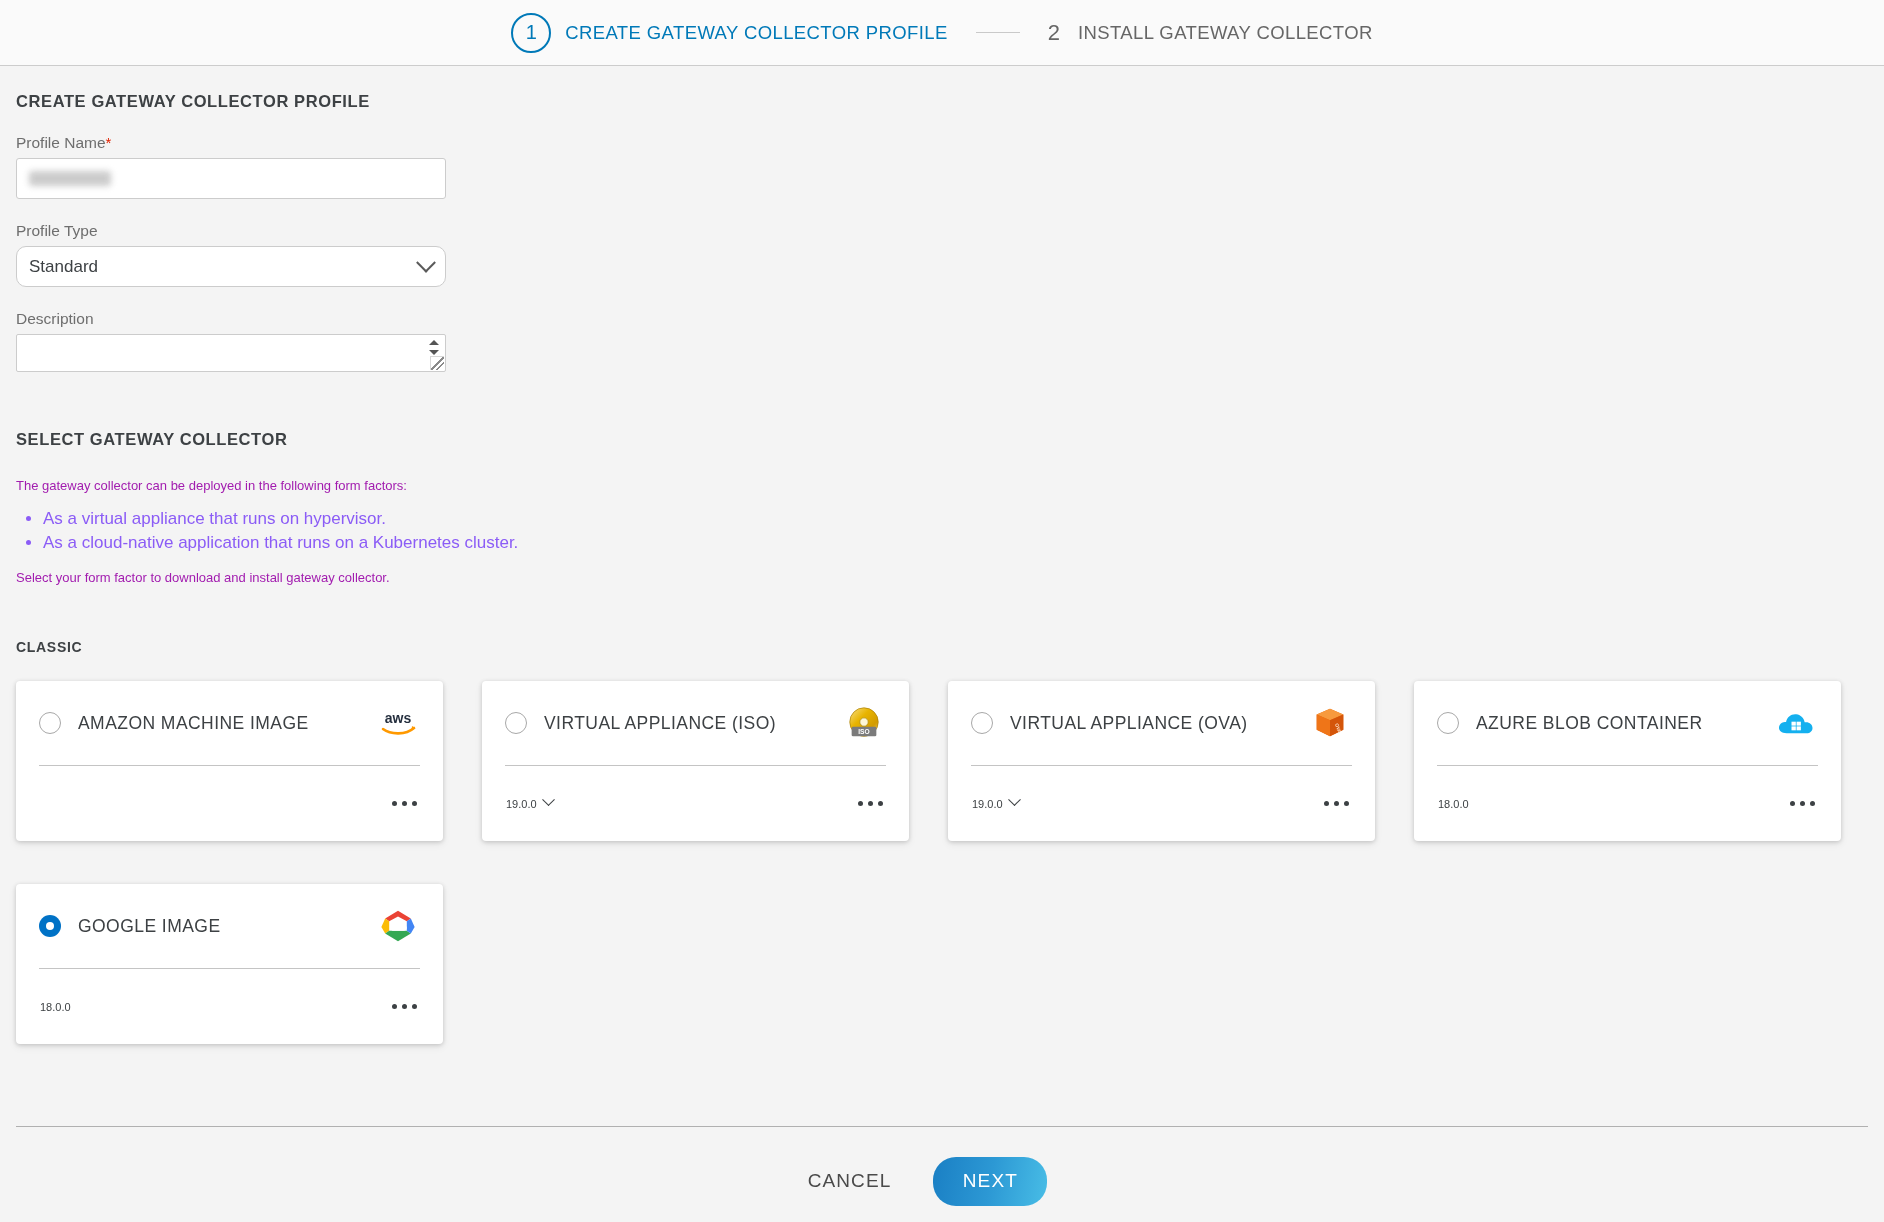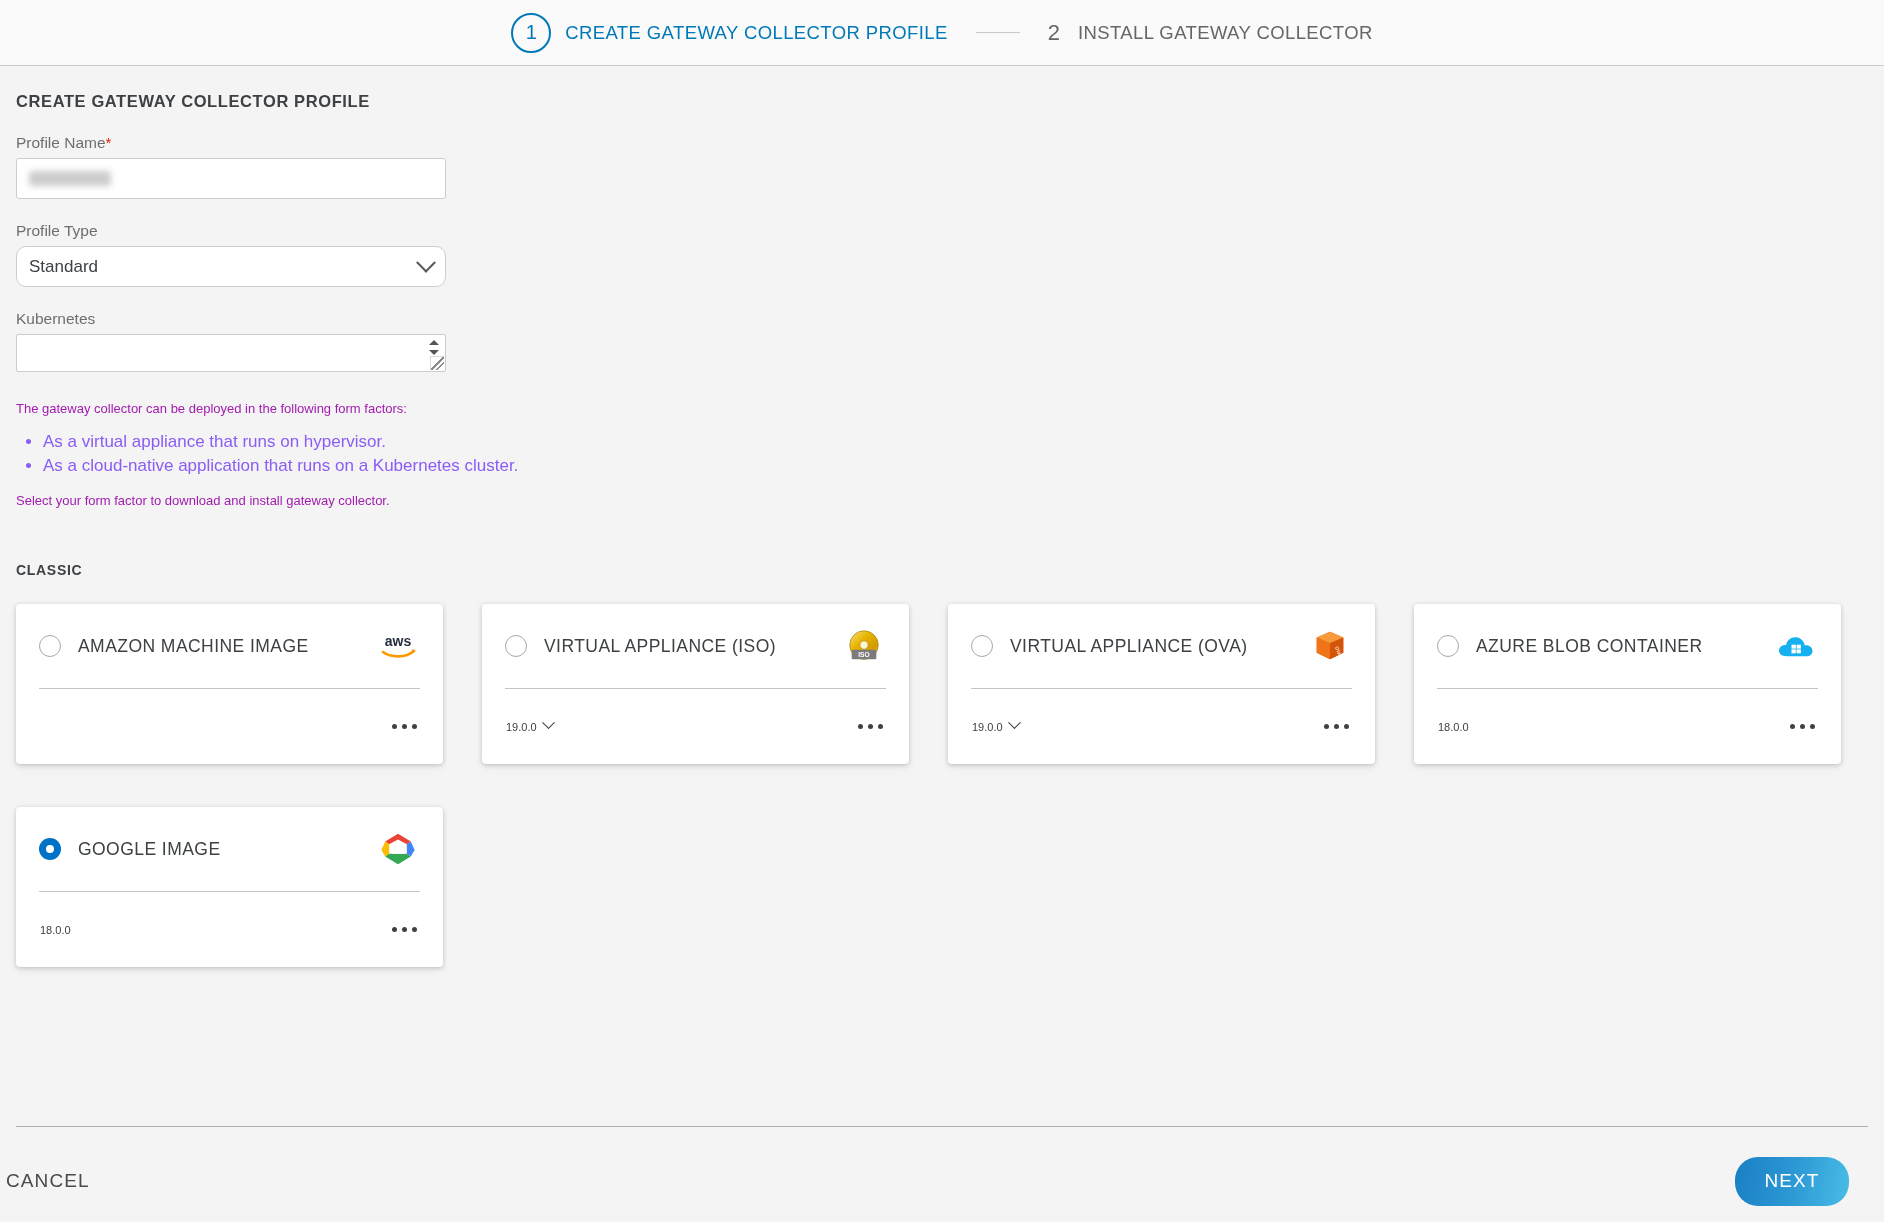--- a/index.html
+++ b/index.html
@@ -239,21 +239,21 @@
     top: 1126px;
     height: 1px;
     background: #b0b0b0;
   }
   #footer-bar {
     position: absolute;
     left: 0; right: 0; top: 1140px;
     height: 82px;
     display: flex;
     align-items: center;
-    justify-content: space-between;
+    justify-content: center;
     padding-right: 35px;
     gap: 36px;
   }
   #cancel-button {
     background: none; border: none;
     font-family: "Liberation Sans", sans-serif;
     font-size: 19px;
     letter-spacing: 1.1px;
     color: #4a4a4a;
     text-transform: uppercase;
@@ -297,29 +297,30 @@
   <div class="text-input">
     <span class="blurred-value"></span>
   </div>
 
   <div class="field-label">Profile Type</div>
   <div class="select-box">
     <span>Standard</span>
     <span class="chev"></span>
   </div>
 
-  <div class="field-label">Kubernetes</div>
+  <div class="field-label">Description</div>
   <div class="textarea-box">
     <span class="ta-spin">
         <i class="up"></i>
         <i class="dn"></i>
       </span>
     <span class="ta-resize"></span>
   </div>
 
+  <div class="section-title" id="collector-section-title">SELECT GATEWAY COLLECTOR</div>
 
   <div class="para">The gateway collector can be deployed in the following form factors:</div>
 
   <ul class="bullets">
     <li>As a virtual appliance that runs on hypervisor.</li>
     <li>As a cloud-native application that runs on a Kubernetes cluster.</li>
   </ul>
 
   <div class="para" id="para-select">Select your form factor to download and install gateway collector.</div>
 

